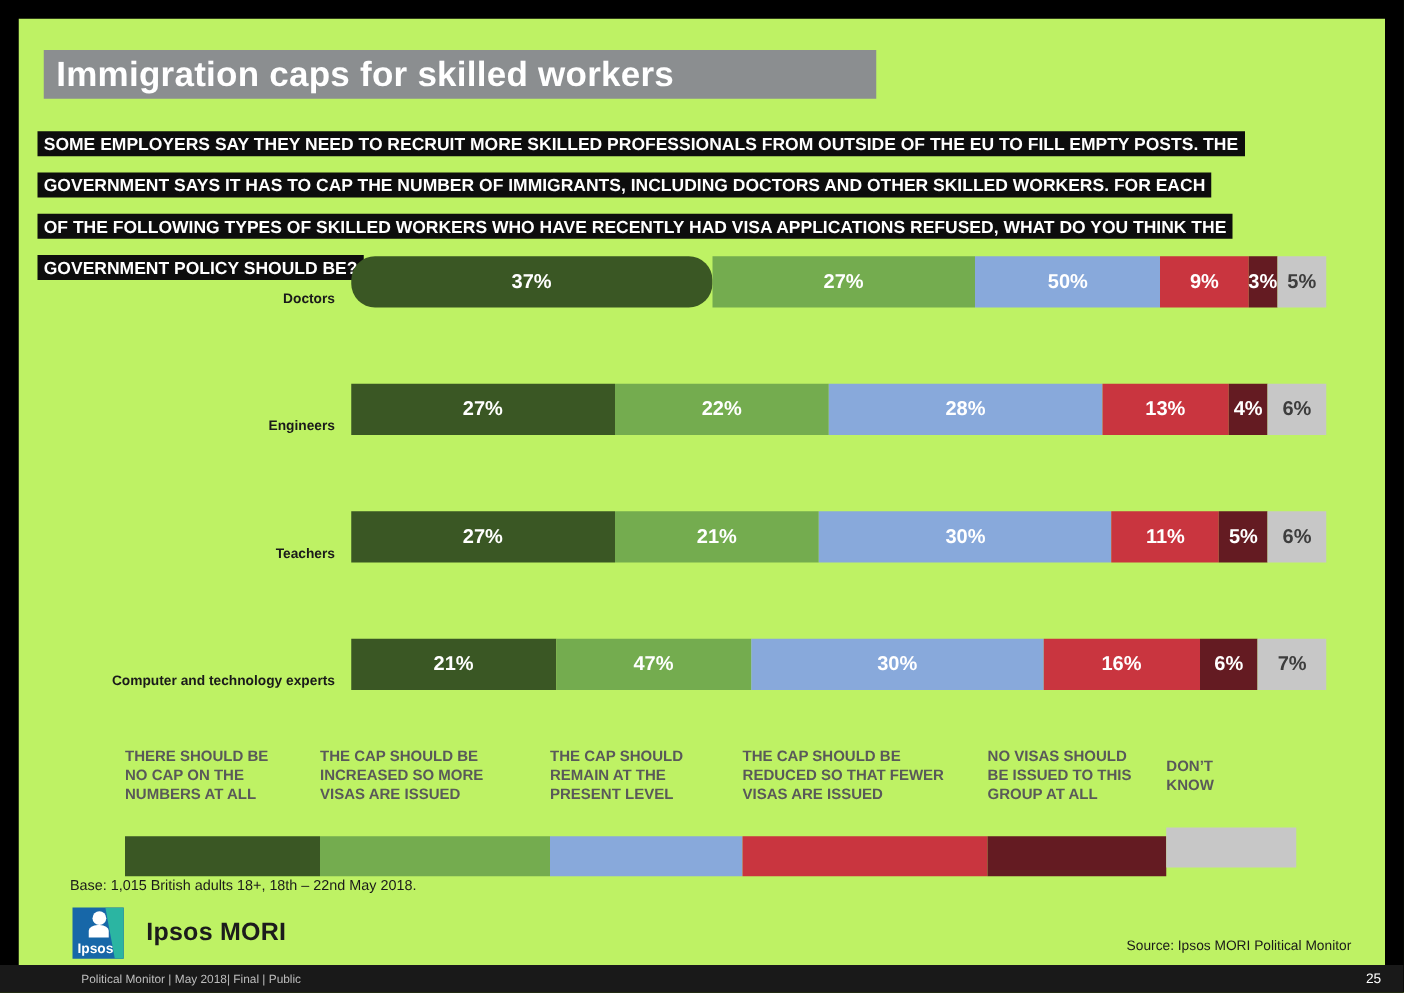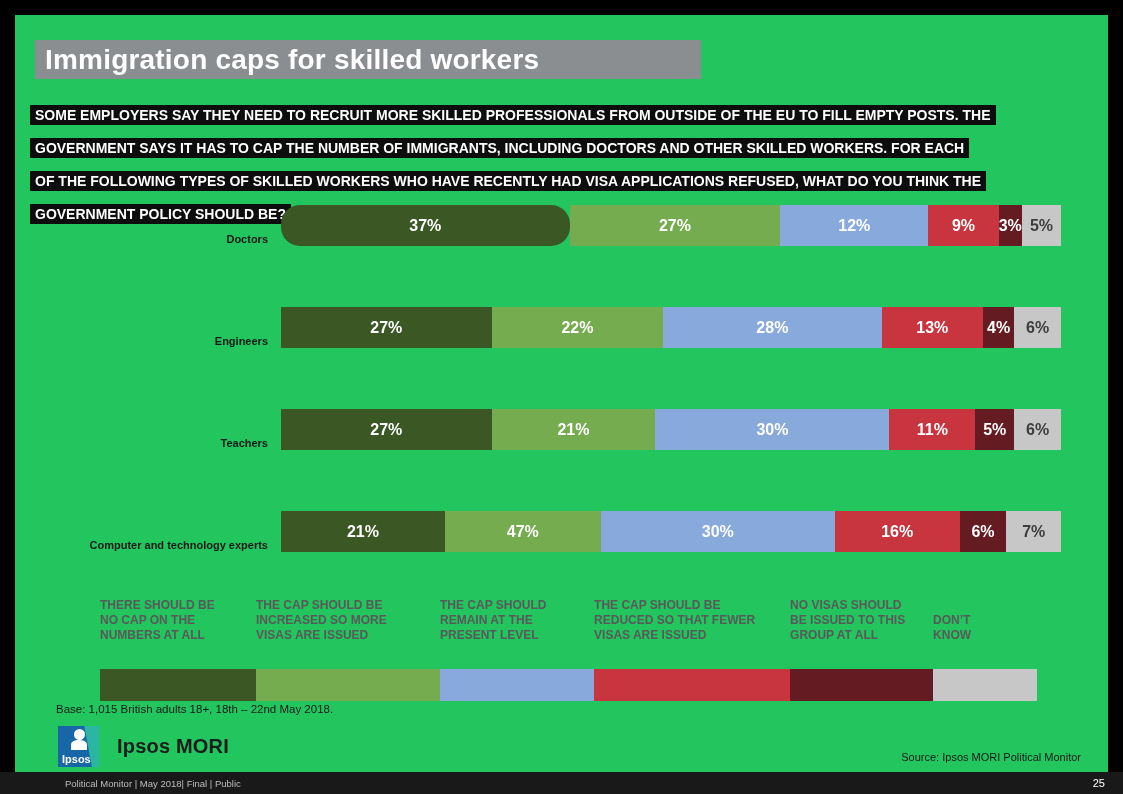--- a/index.html
+++ b/index.html
@@ -1,18 +1,18 @@
 <!DOCTYPE html>
 <html><head>
 <meta charset="utf-8">
 <style>
   html,body{margin:0;padding:0;background:#000;}
   .page{position:relative;width:1123px;height:794px;background:#000;overflow:hidden;
         font-family:"Liberation Sans",sans-serif;}
-  .slide{position:absolute;left:15px;top:15px;width:1093px;height:757px;background:#22c55e;}
+  .slide{position:absolute;left:15px;top:15px;width:1093px;height:757px;background:#bef264;}
 
   
   .title-bar{position:absolute;left:20px;top:25px;width:666px;height:39px;background:#8B8E90;
              display:flex;align-items:center;}
   .title-bar span{color:#ffffff;font-size:28px;font-weight:bold;padding-left:10px;letter-spacing:0.2px;}
 
   
   .question{position:absolute;left:15px;top:84px;width:1045px;font-weight:bold;font-size:14px;
             line-height:33px;}
   .question span{background:#0d0d0d;color:#ffffff;padding:2px 5px;white-space:pre-line;
@@ -30,21 +30,21 @@
   .seg-val.dark{color:#3d3d3d;}
 
   
   .legend{position:absolute;left:85px;top:583px;width:937px;display:flex;}
   .legend-item{display:flex;flex-direction:column;justify-content:flex-end;box-sizing:border-box;}
   .legend-item:nth-child(1){width:16.65%;}
   .legend-item:nth-child(2){width:19.64%;}
   .legend-item:nth-child(3){width:16.44%;align-items:flex-end;}
   .legend-item:nth-child(4){width:20.92%;}
   .legend-item:nth-child(5){width:15.26%;}
-  .legend-item:nth-child(6){width:11.09%;}
+  .legend-item:nth-child(6){width:11.09%;justify-content:center;}
   .legend-label{font-size:12px;font-weight:bold;color:#595959;line-height:15px;margin-bottom:26px;
                 box-sizing:border-box;}
   .legend-item:nth-child(1) .legend-label{padding-right:28px;}
   .legend-item:nth-child(2) .legend-label{padding-right:24px;}
   .legend-item:nth-child(3) .legend-label{padding-right:24px;}
   .legend-item:nth-child(4) .legend-label{padding-right:14px;}
   .legend-item:nth-child(5) .legend-label{padding-right:12px;}
   .legend-item:nth-child(6) .legend-label{padding-right:42px;}
   .legend-swatch{height:32px;width:100%;}
 
@@ -90,21 +90,21 @@
           <div class="chart-row">
             <div class="row-label">Doctors</div>
             <div class="bar">
               <div class="seg" style="width: 37%; background: rgb(58, 87, 36); border-radius: 19px;">
                 <span class="seg-val">37%</span>
               </div>
               <div class="seg" style="width: 27%; background: rgb(116, 172, 79);">
                 <span class="seg-val">27%</span>
               </div>
               <div class="seg" style="width: 19%; background: rgb(136, 169, 219);">
-                <span class="seg-val">12%</span>
+                <span class="seg-val">50%</span>
               </div>
               <div class="seg" style="width: 9%; background: rgb(201, 53, 63);">
                 <span class="seg-val">9%</span>
               </div>
               <div class="seg" style="width: 3%; background: rgb(100, 27, 34);">
                 <span class="seg-val">3%</span>
               </div>
               <div class="seg" style="width: 5%; background: rgb(199, 199, 199);">
                 <span class="seg-val dark">5%</span>
               </div>

